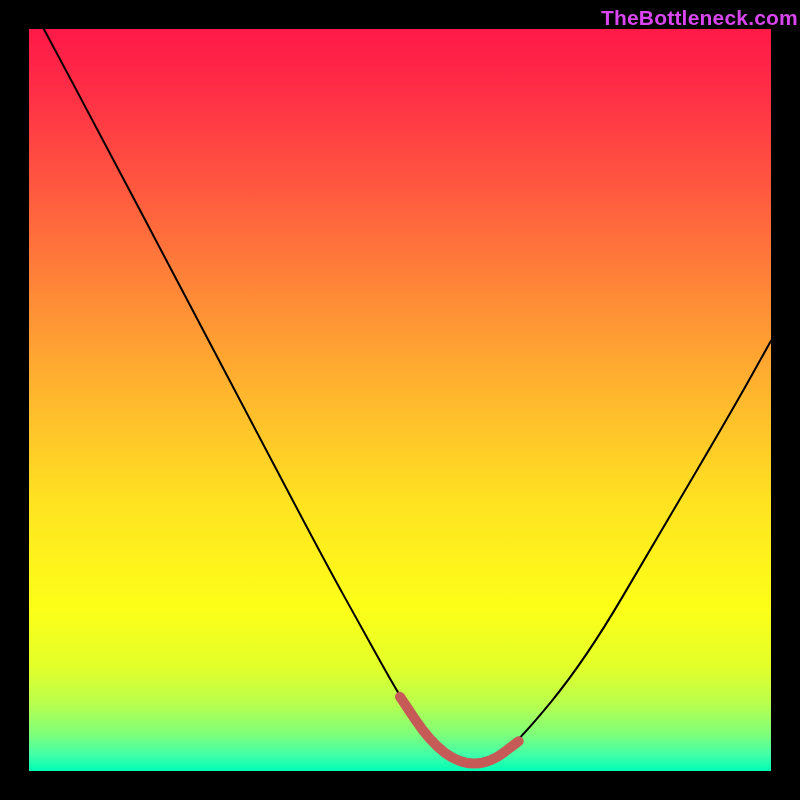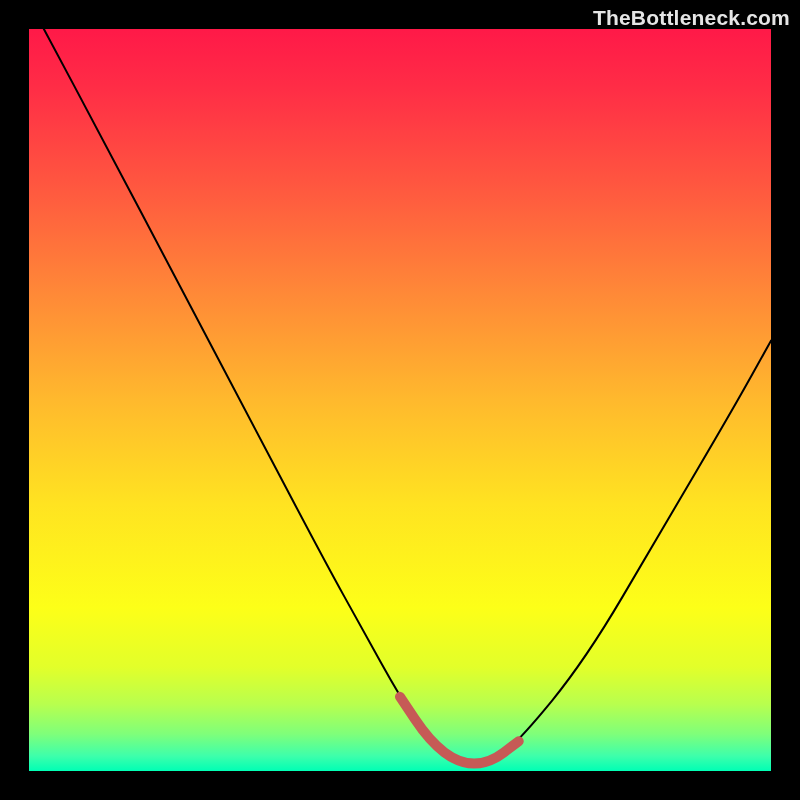--- a/index.html
+++ b/index.html
@@ -13,22 +13,22 @@
   }
   .frame {
     position: relative;
     width: 800px;
     height: 800px;
     background: #000;
   }
   .watermark {
     position: absolute;
     top: 6px;
-    right: 10px;
-    color: #e5e5e5;
+    right: 2px;
+    color: #d946ef;
     font-size: 21px;
     font-weight: bold;
     letter-spacing: 0.2px;
     z-index: 20;
   }
   .plot {
     position: absolute;
     left: 29px;
     top: 29px;
     width: 742px;

